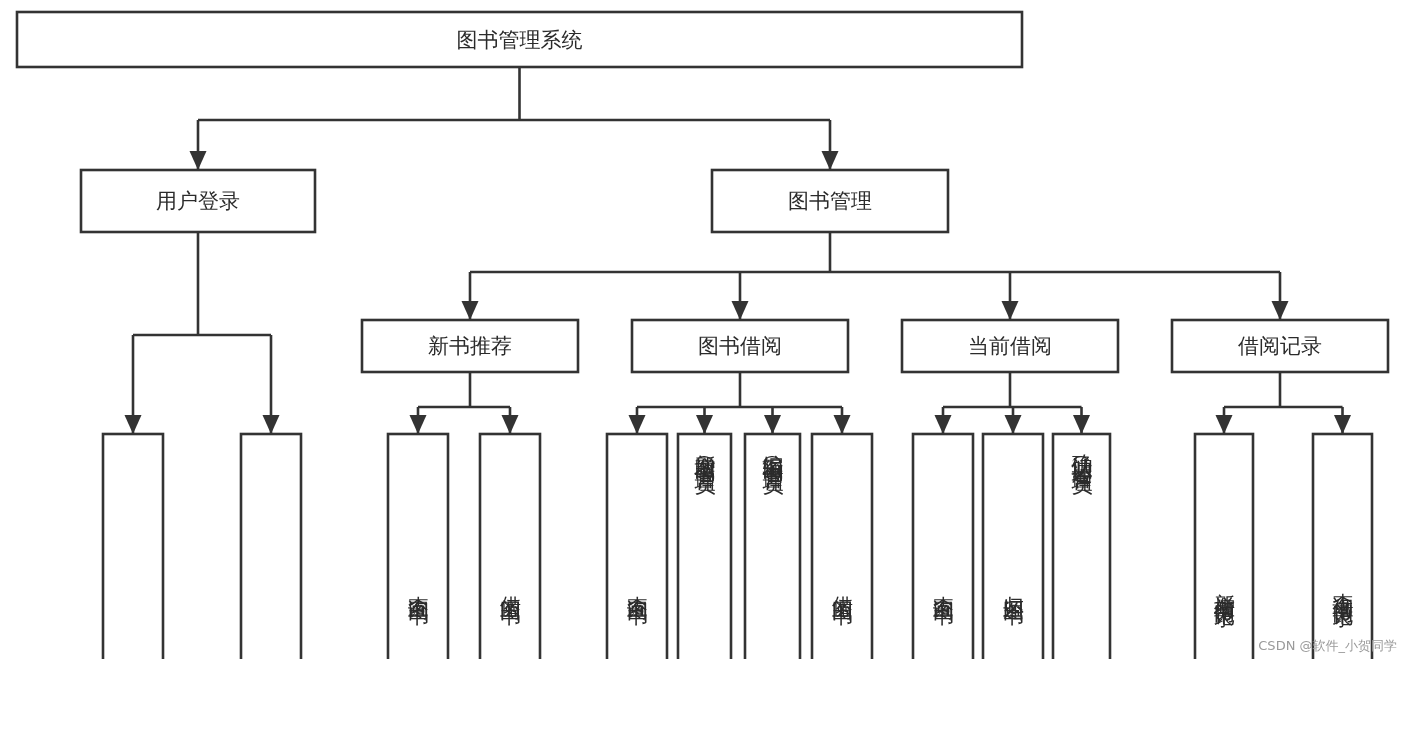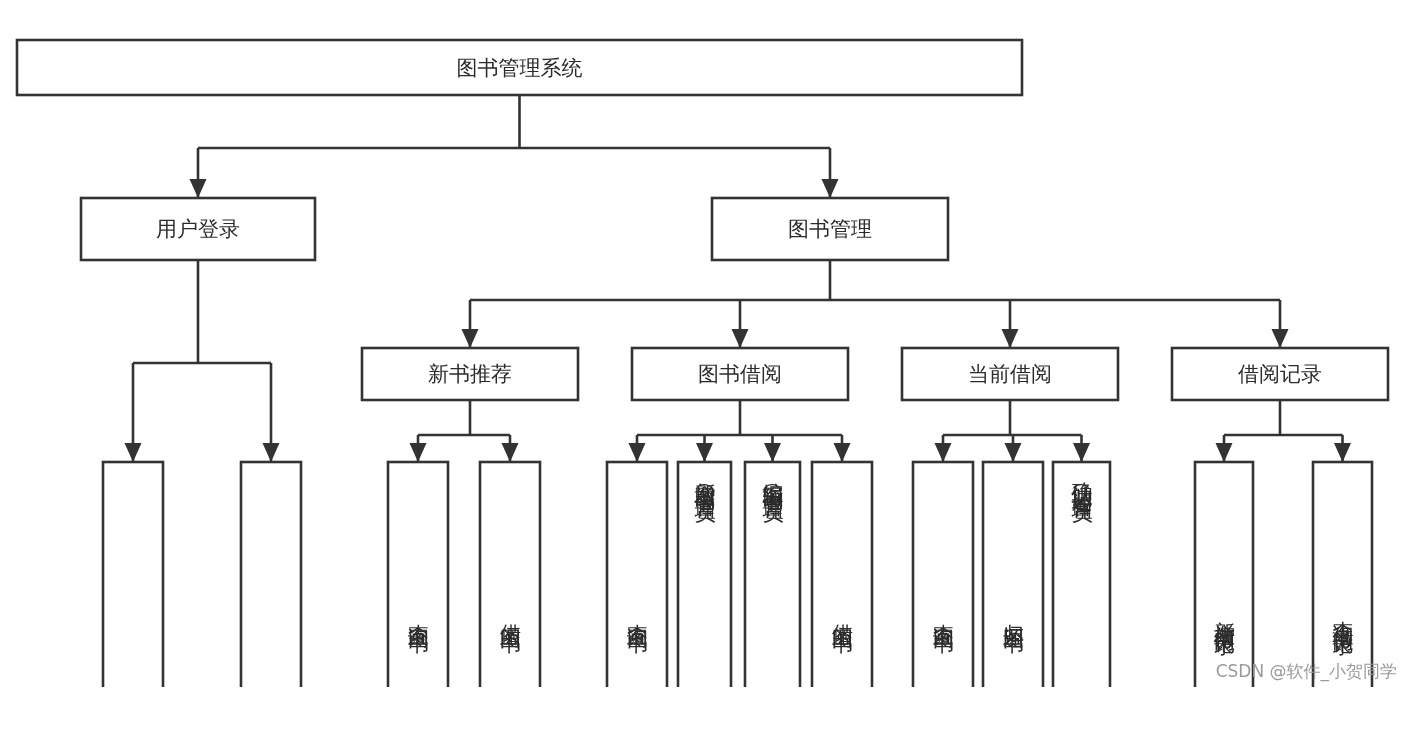--- a/index.html
+++ b/index.html
@@ -10,21 +10,20 @@
   }
   body {
     font-family: "DejaVu Sans", "Liberation Sans", sans-serif;
   }
   #diagram-root {
     position: relative;
     width: 1405px;
     height: 659px;
     background: #ffffff;
     overflow: hidden;
-    margin-top: 28px;
   }
   svg#tree-svg {
     position: absolute;
     top: 0;
     left: 0;
     width: 1405px;
     height: 747px;
     display: block;
   }
   .node-box {
@@ -65,21 +64,21 @@
     letter-spacing: 3px;
     color: #2b2b2b;
     white-space: nowrap;
     text-align: center;
   }
   #watermark {
     position: absolute;
     right: 8px;
     bottom: 4px;
     font-family: "DejaVu Sans", "Liberation Sans", sans-serif;
-    font-size: 17px;
+    font-size: 13px;
     color: #9a9a9a;
     white-space: nowrap;
     user-select: none;
   }
 </style>
 </head>
 <body>
 
 <div id="diagram-root">
 

